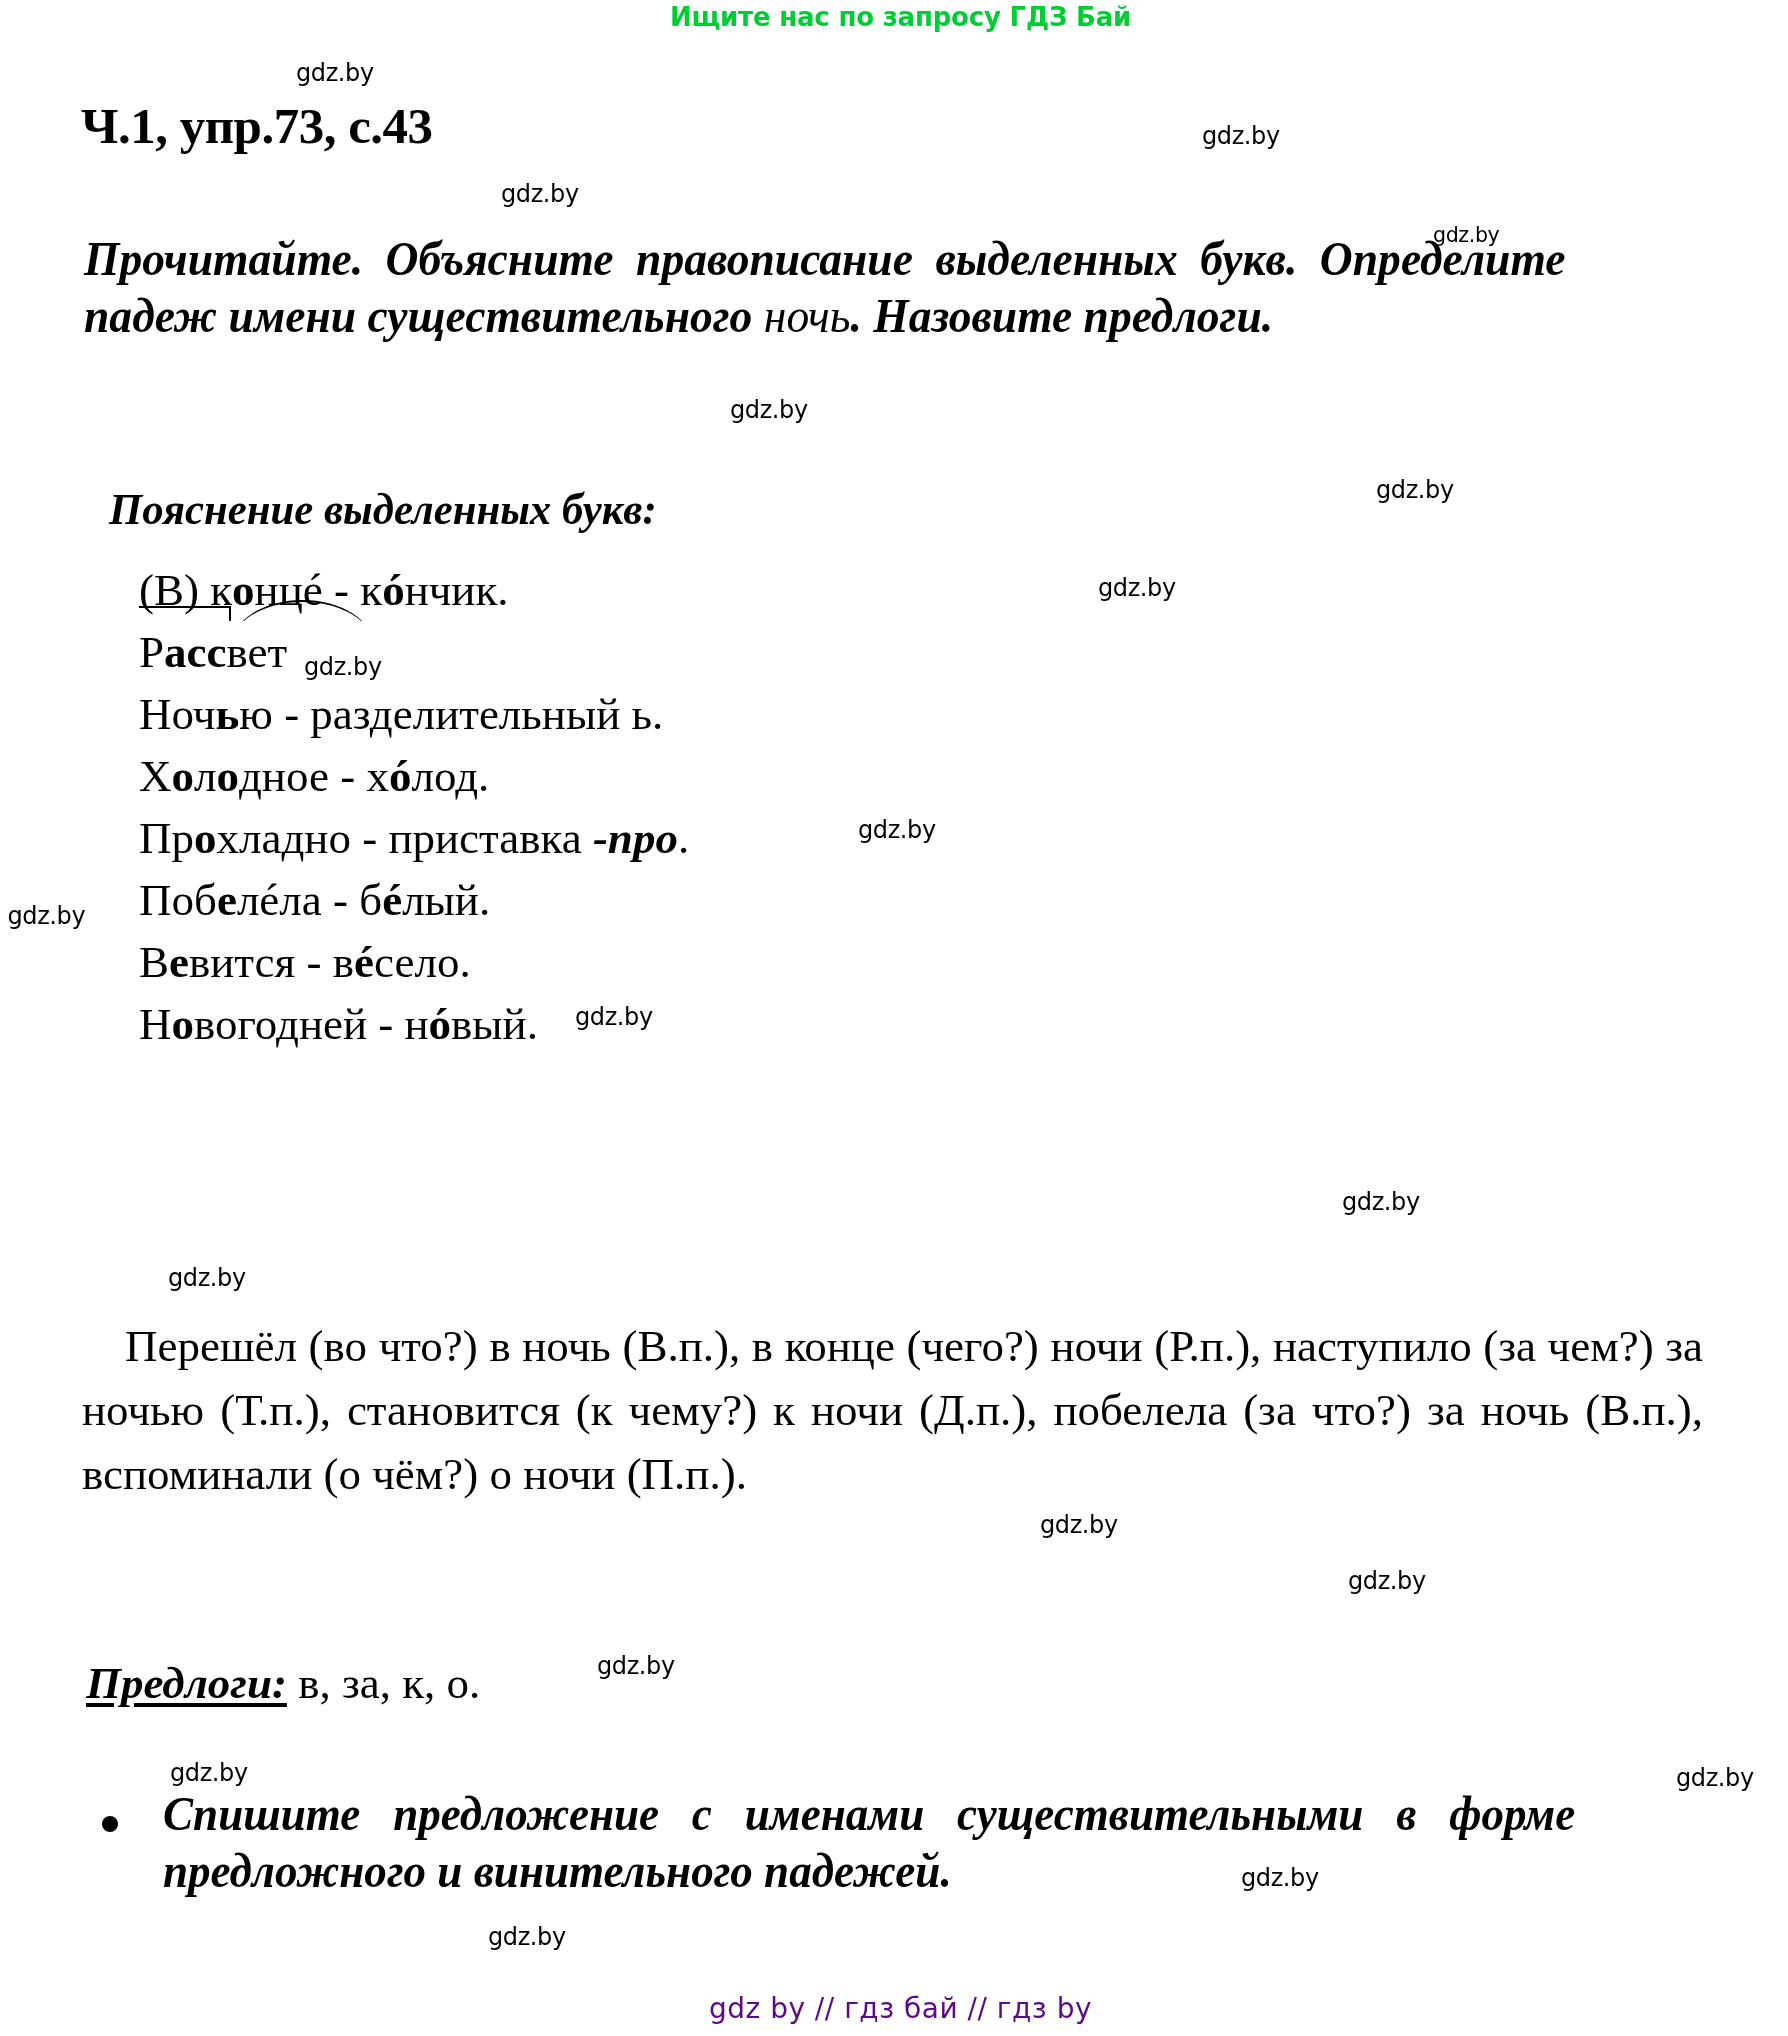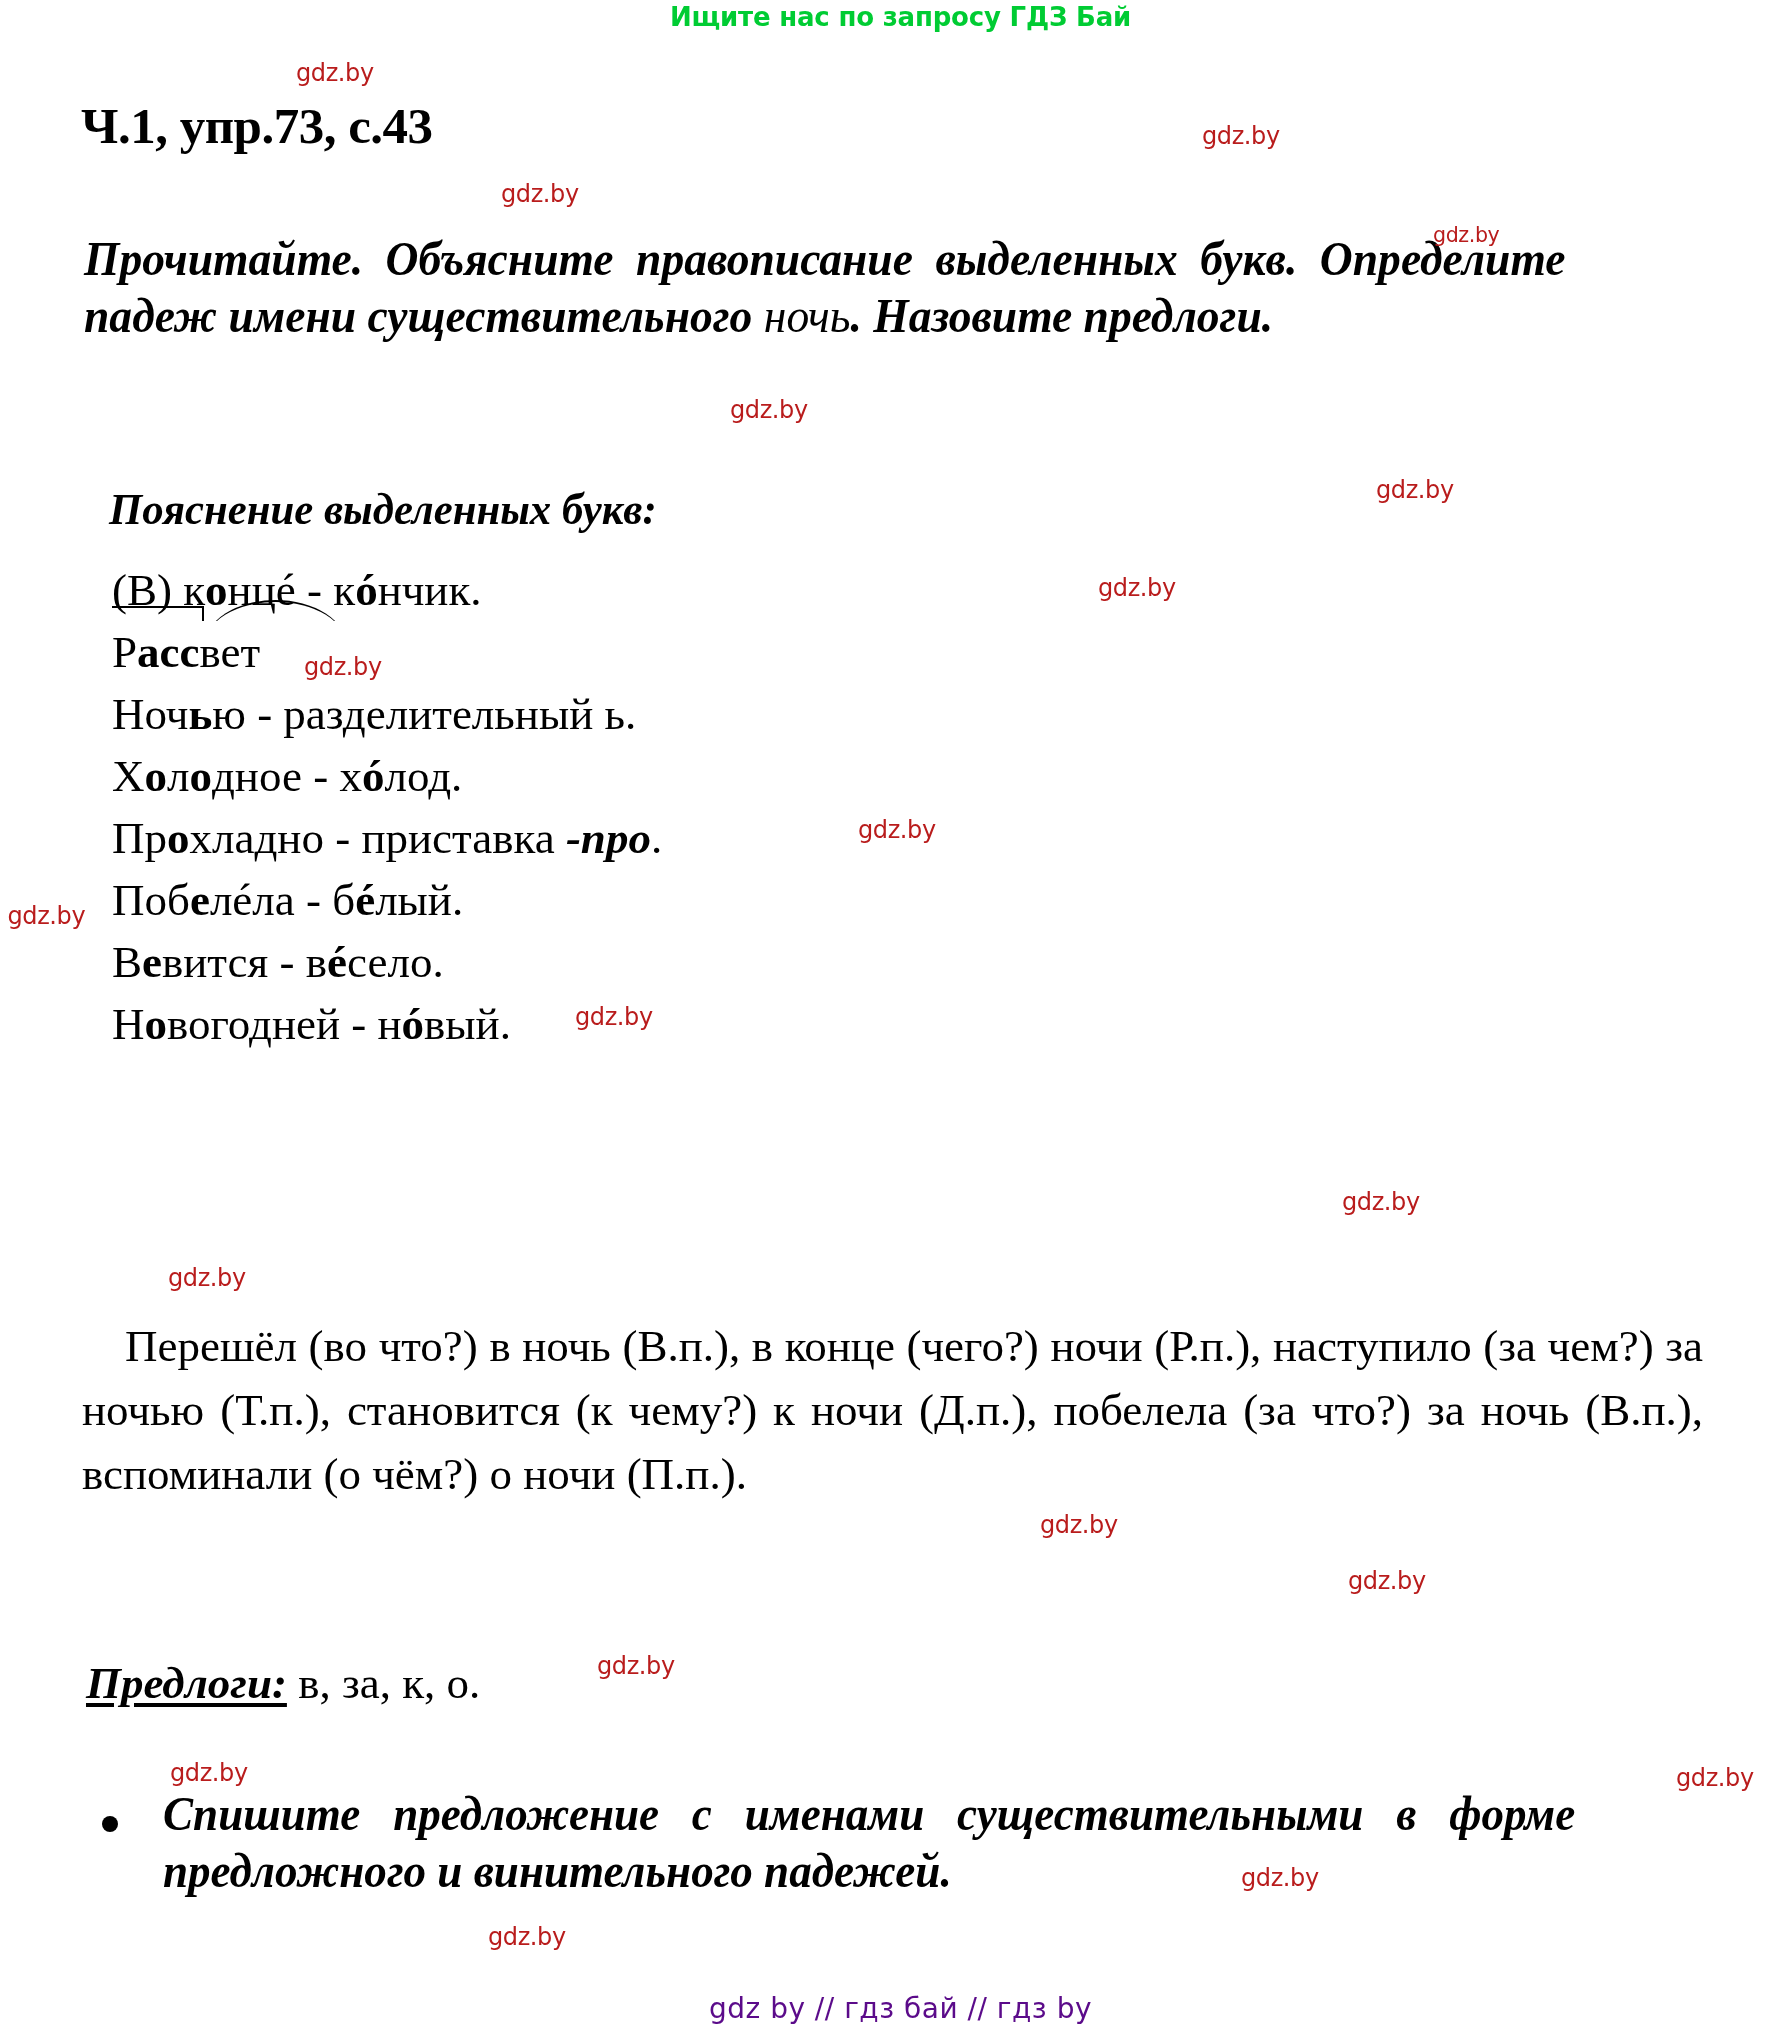--- a/index.html
+++ b/index.html
@@ -14,21 +14,21 @@
     position: relative;
     font-family: "Liberation Serif", "DejaVu Serif", serif;
     color: #000000;
     overflow: hidden;
   }
 
   
   .wm {
     position: absolute;
     font-family: "DejaVu Sans", "Liberation Sans", sans-serif;
-    color: #b91c1c;
+    color: #000000;
     font-size: 24px;
     letter-spacing: -0.4px;
     white-space: nowrap;
     z-index: 5;
     pointer-events: none;
   }
 
   
   .banner {
     position: absolute;
@@ -95,21 +95,21 @@
   }
 
   .explain {
     position: absolute;
     left: 112px;
     top: 559px;
     font-size: 45px;
     line-height: 62px;
     white-space: nowrap;
   }
-  .explain div { height: 62px; }
+  .explain div { height: 62px; margin-left: 27px; }
   .explain b { font-weight: bold; }
   .explain i.pref { font-style: italic; font-weight: bold; }
 
   
   .morph {
     position: relative;
     display: inline-block;
     padding-top: 0;
   }
   .morph .pfx {

